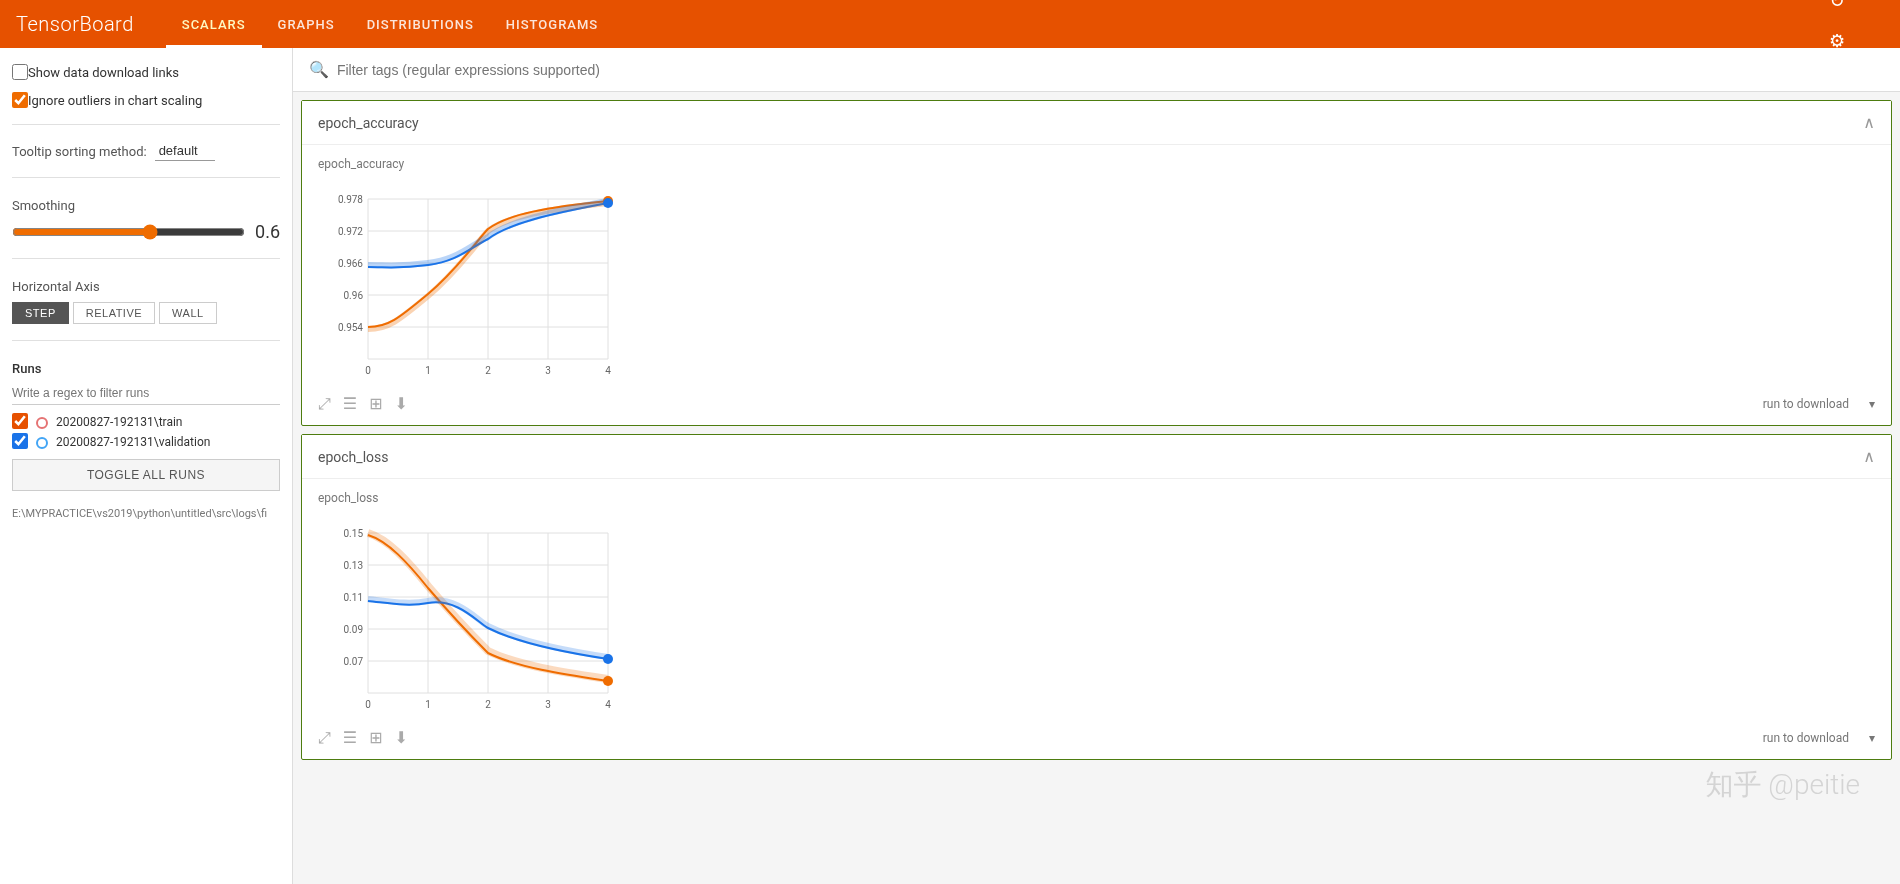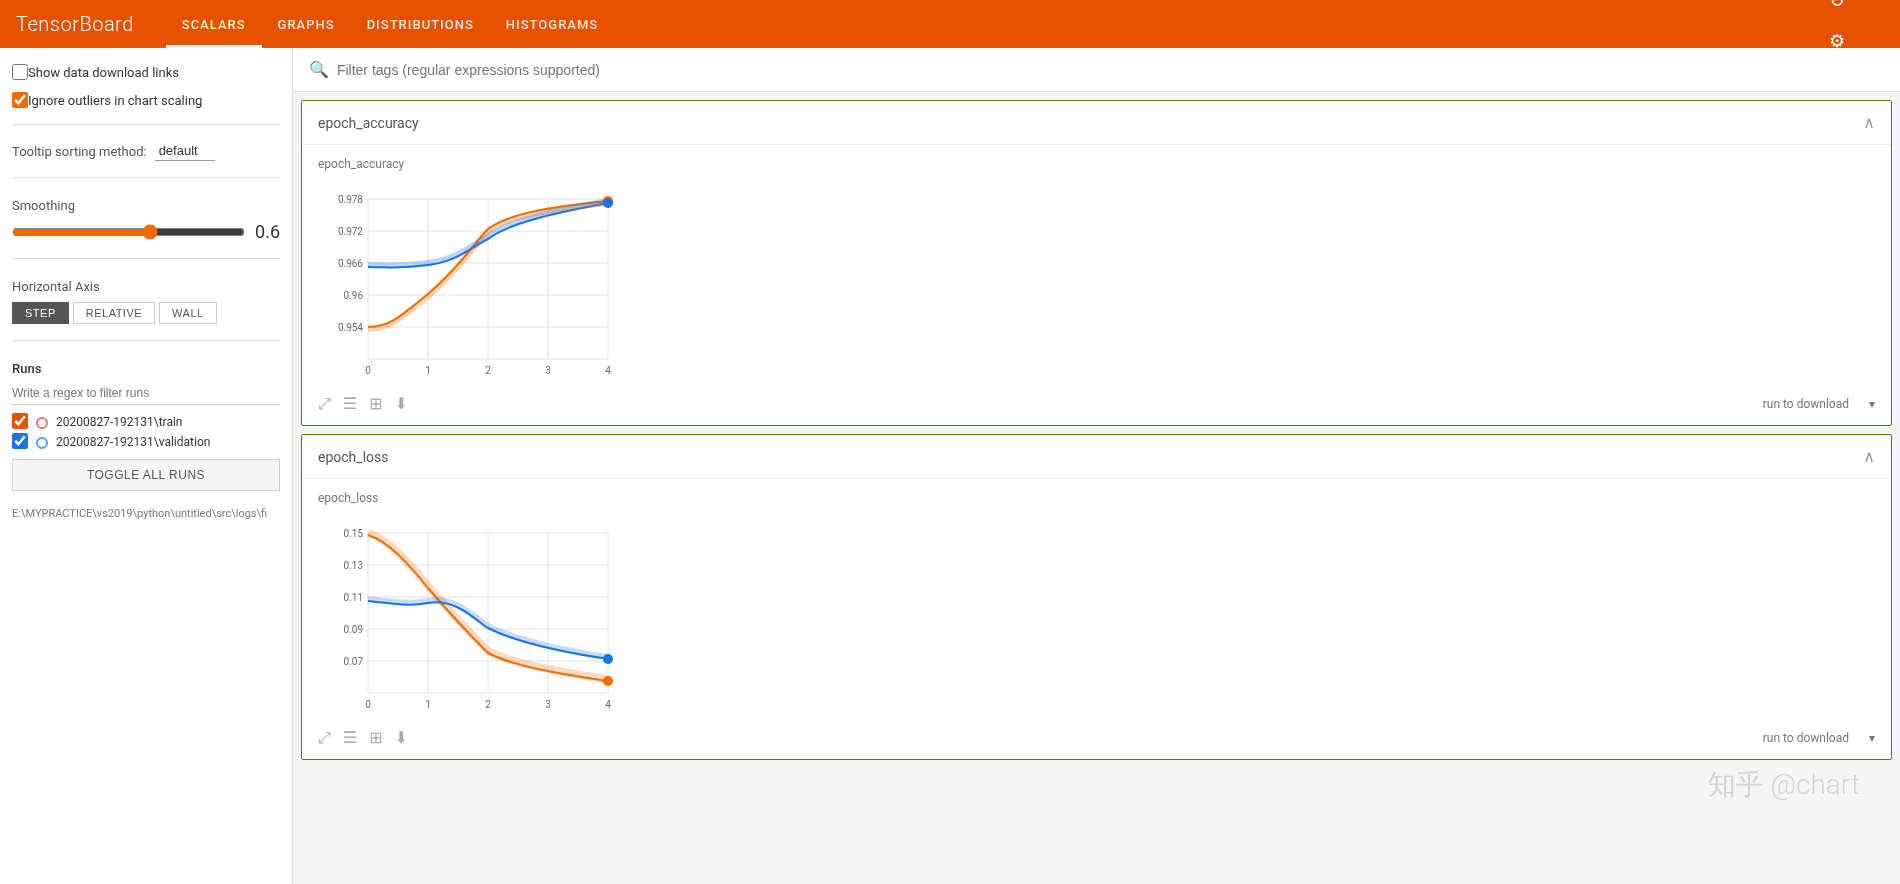--- a/index.html
+++ b/index.html
@@ -525,13 +525,13 @@
           <div class="run-to-download">
             <span>run to download</span>
             <span>▾</span>
           </div>
         </div>
       </div>
     </div>
   </div>
 </div>
 
-<div class="watermark">知乎 @chart</div>
+<div class="watermark">知乎 @peitie</div>
 
 </body></html>

